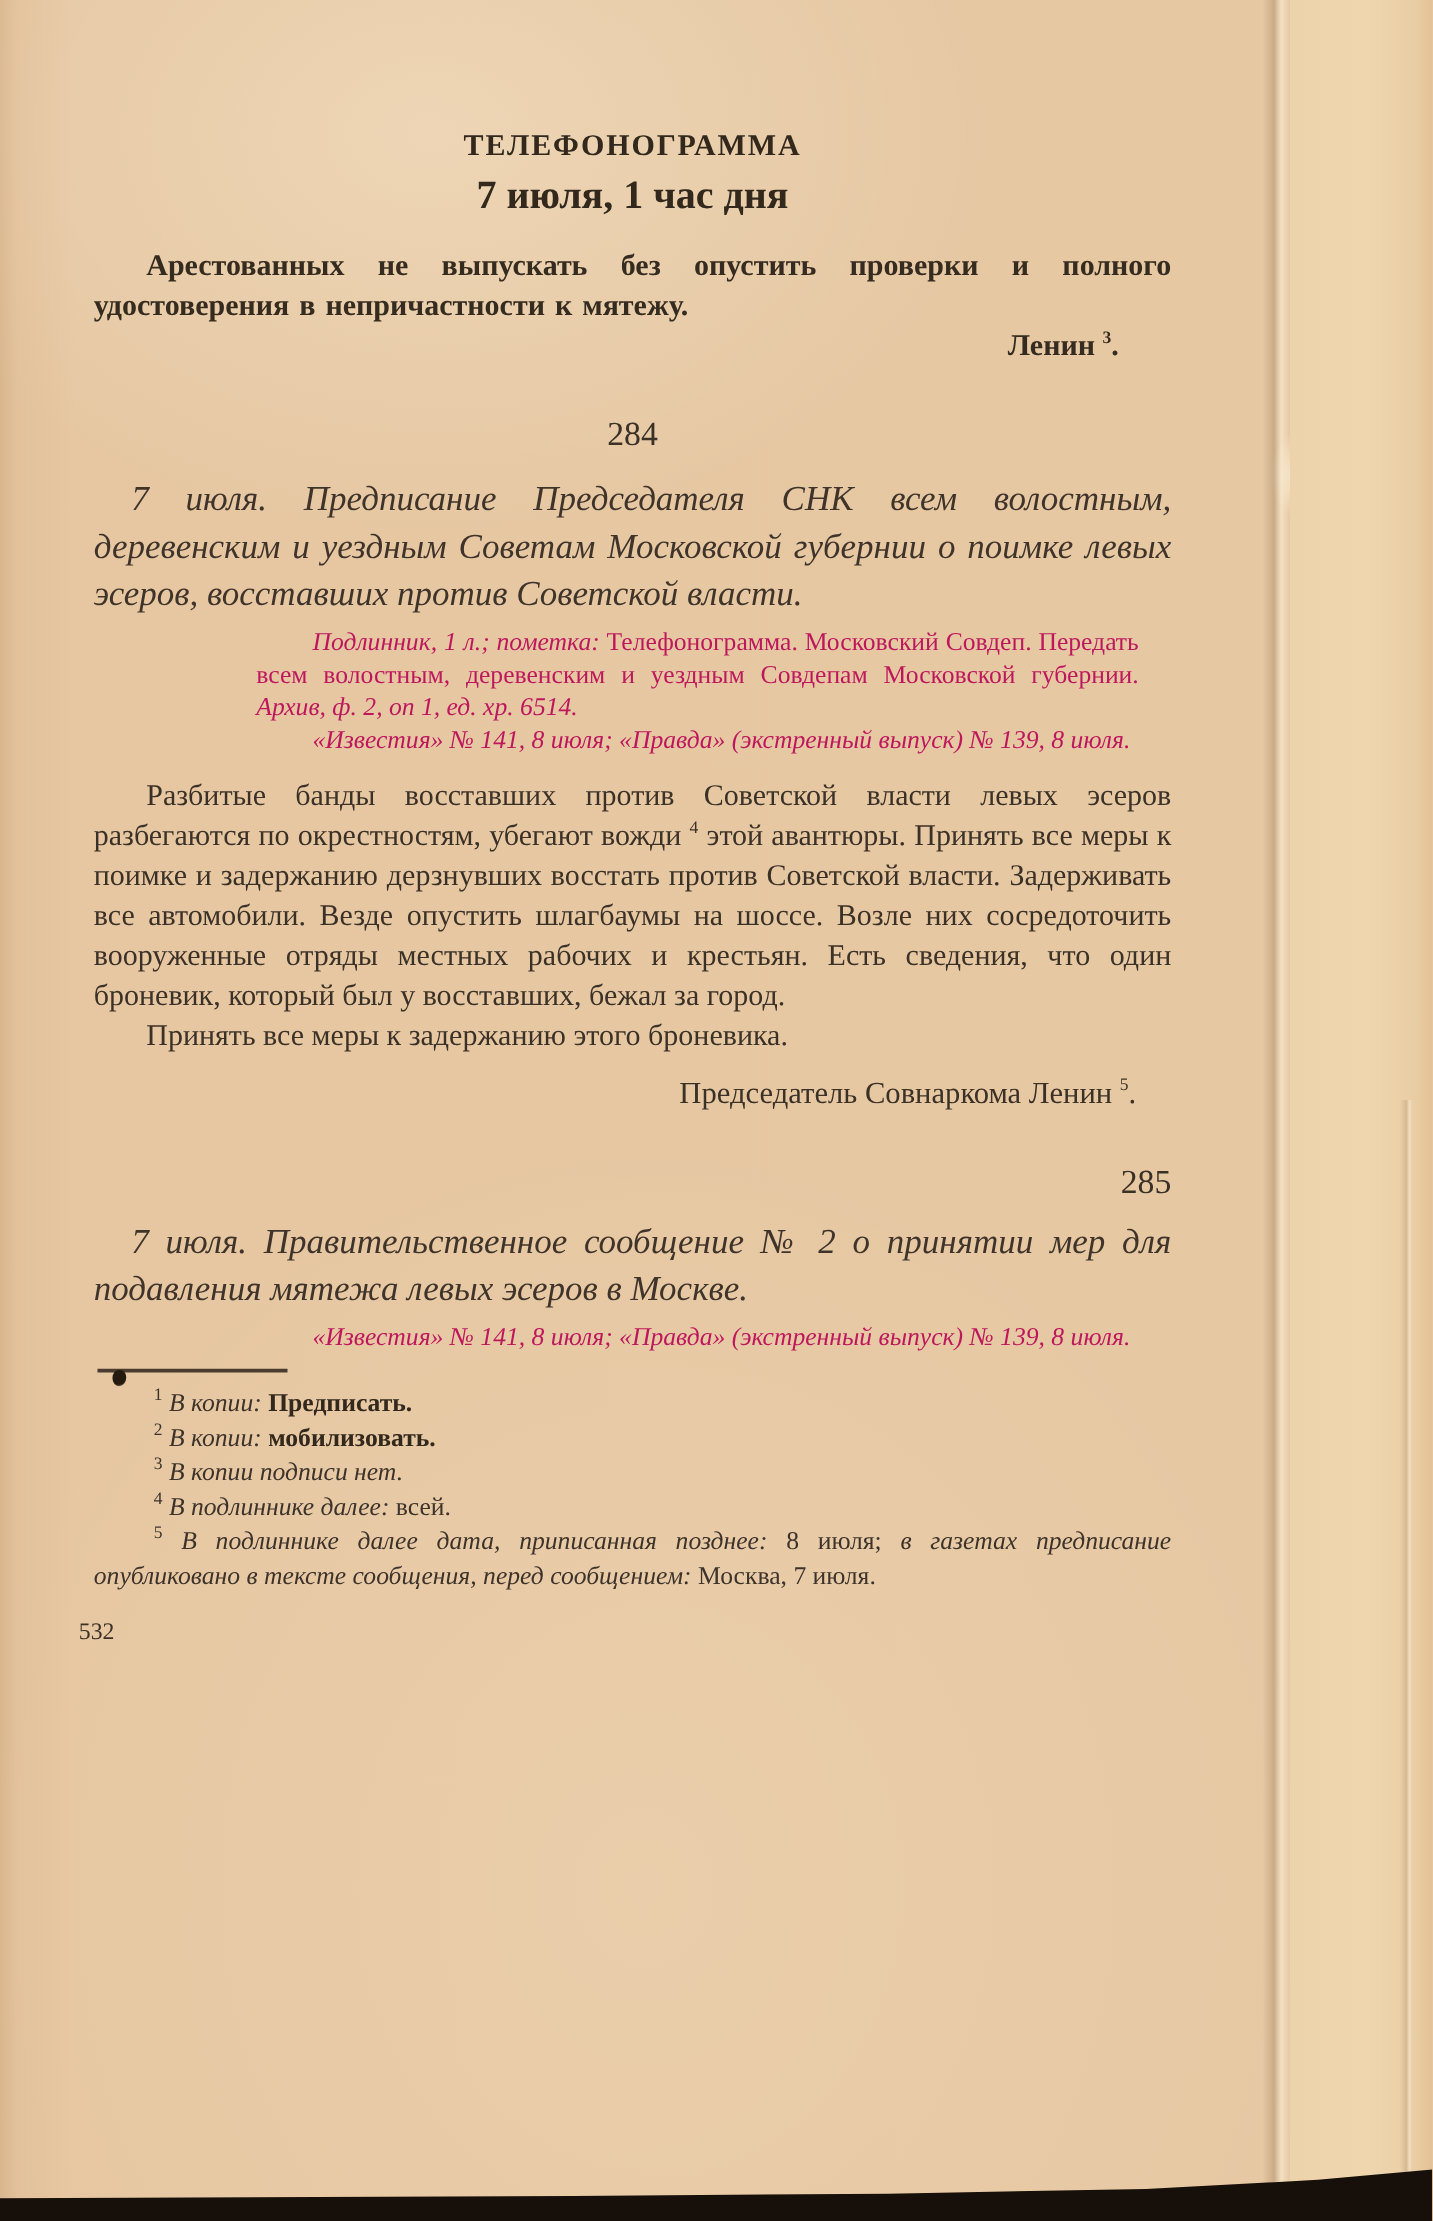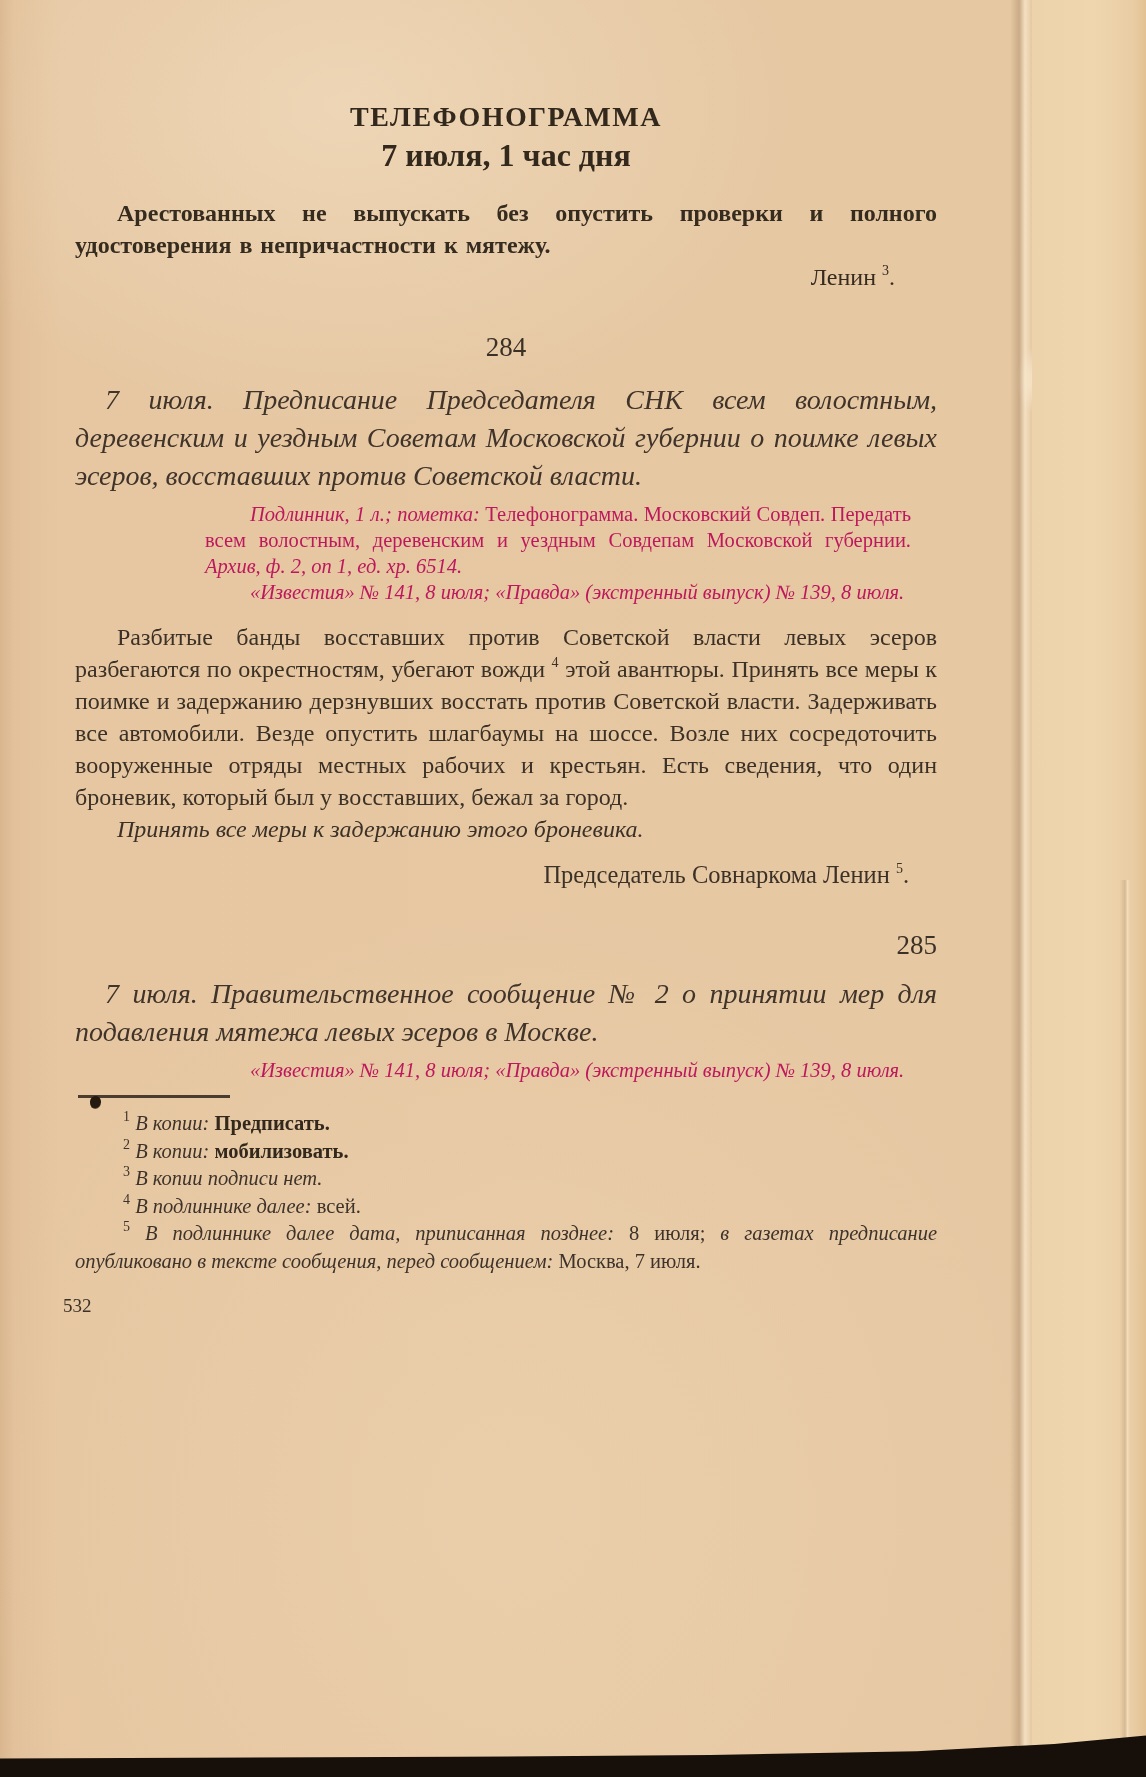--- a/index.html
+++ b/index.html
@@ -22,42 +22,42 @@
     background:linear-gradient(90deg,rgba(0,0,0,0),rgba(120,86,54,.18) 50%,rgba(255,244,222,.4) 75%,rgba(0,0,0,0));}
   .stain1{position:absolute;left:1016px;top:345px;width:42px;height:70px;border-radius:50%;
     background:radial-gradient(ellipse at center,rgba(255,243,219,.75),rgba(255,243,219,0) 70%);pointer-events:none;}
   .bottom-shadow{position:absolute;left:0;right:0;bottom:0;height:46px;background:#170f09;
     clip-path:polygon(0 60%,40% 56%,62% 52%,80% 44%,92% 28%,100% 10%,100% 100%,0 100%);}
   .ink-blot{position:absolute;left:90px;top:1096px;width:11px;height:13px;border-radius:50% 45% 55% 50%;
     background:radial-gradient(circle at 45% 45%,#241a10 60%,rgba(36,26,16,0) 100%);}
 
   .content{position:absolute;left:75px;top:100px;width:862px;}
 
-  .tg-title{margin:0;font-size:28px;font-weight:700;letter-spacing:1.5px;text-align:center;
+  .tg-title{margin:0;font-size:24px;font-weight:700;letter-spacing:1.5px;text-align:center;
     color:#33281c;line-height:34px;}
   .tg-sub{margin:6px 0 0 0;font-size:32px;font-weight:700;text-align:center;color:#33281c;line-height:30px;}
 
   p{margin:0;}
   .tg-body{font-size:24px;font-weight:700;color:#362b1f;line-height:31.5px;text-align:justify;
     text-indent:42px;word-spacing:2px;}
   .tg-body:first-of-type{margin-top:28px;}
-  .sig{font-size:24px;font-weight:400;color:#362b1f;line-height:32px;text-align:right;padding-right:42px;}
+  .sig{font-size:24px;font-weight:700;color:#362b1f;line-height:32px;text-align:right;padding-right:42px;}
 
   .doc-num{margin-top:38px;font-size:27px;text-align:center;color:#3c3126;line-height:32px;font-weight:400;}
   .doc-num.n285{text-align:right;}
   .doc-heading{margin-top:18px;font-size:28px;font-style:italic;line-height:38px;text-align:justify;
     text-indent:30px;color:#40342a;}
   .doc-heading.h285{margin-top:14px;}
 
   .source{margin-top:6px;margin-left:130px;width:706px;font-size:20.5px;line-height:26px;text-align:justify;color:#be185d;}
   .source p{text-indent:45px;}
   .source .it{font-style:italic;}
 
   .body24{margin-top:16px;font-size:24px;line-height:32px;text-align:justify;text-indent:42px;color:#3c3126;}
-  .body24.cont{margin-top:0;font-style:italic;}
+  .body24.cont{margin-top:0;}
   .sig2{margin-top:14px;font-size:24.5px;line-height:32px;text-align:right;padding-right:28px;color:#3c3126;}
 
   sup.fnref{font-size:14px;line-height:0;position:relative;top:-1px;letter-spacing:0;}
 
   .fn-sep{margin-top:12px;margin-left:3px;width:152px;height:3px;background:#4a3d2f;border:none;}
   .footnotes{margin-top:12px;font-size:20.5px;line-height:27.5px;color:#3e332a;}
   .footnotes p{text-indent:48px;text-align:justify;}
   .footnotes .it{font-style:italic;}
   .footnotes .bold{font-weight:700;font-style:normal;color:#33281c;}
   .footnotes .plain{font-style:normal;}

